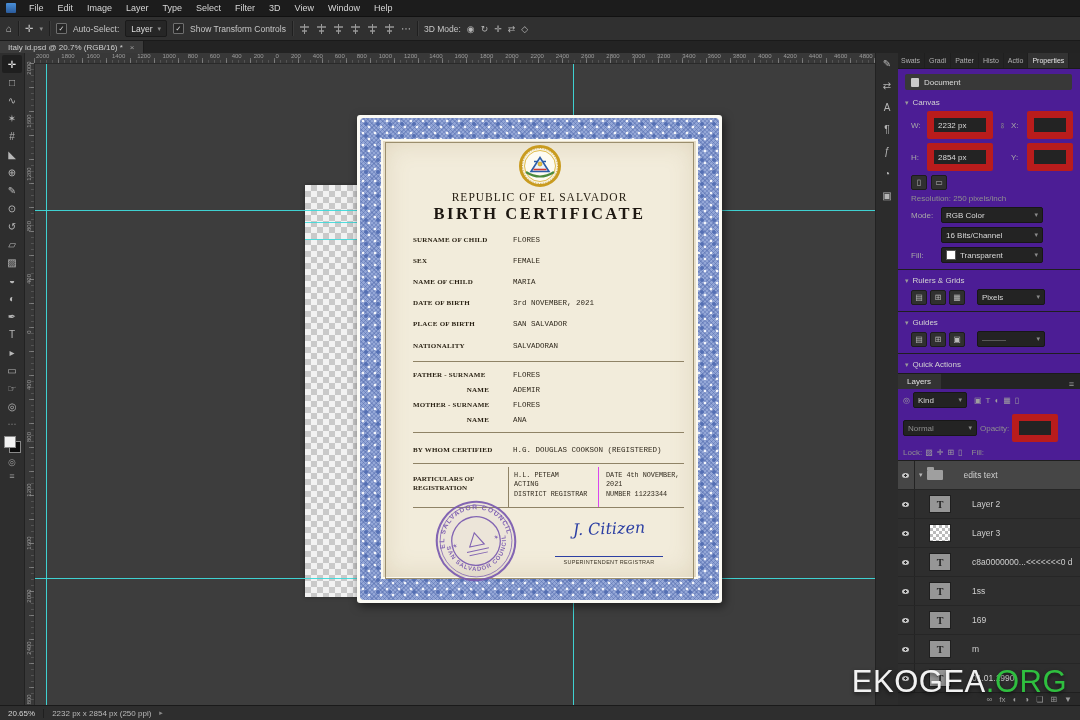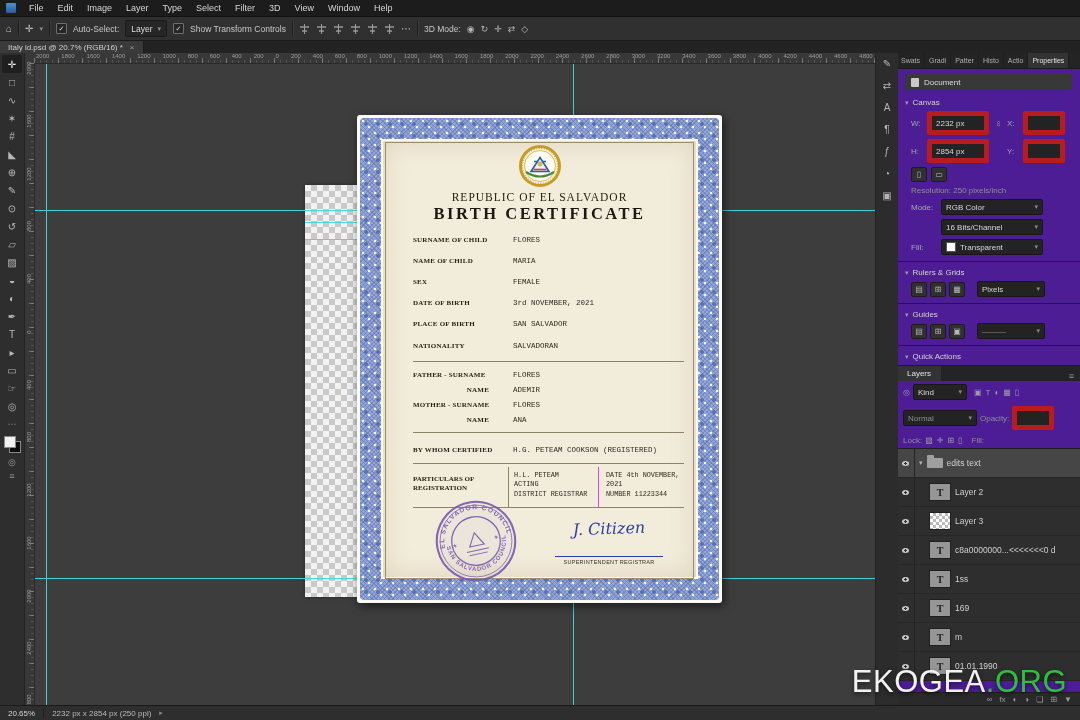--- a/index.html
+++ b/index.html
@@ -123,21 +123,21 @@
   .dock-tab{padding:0 4px;line-height:15px;border-right:1px solid #1f1f1f;white-space:nowrap;overflow:hidden;flex:0 1 auto;min-width:0}
   .dock-tab.active{background:#333;color:#e4e4e4;flex:none}
   #props{flex:none;padding:3px 0 2px;font-size:8px;color:#c3c3c3}
   .doc-row{margin:2px 8px 4px;height:16px;background:#383838;border-radius:2px;display:flex;align-items:center;
            gap:5px;padding:0 6px;color:#ddd}
   .doc-row-icon{width:8px;height:9px;background:#c9c9c9;border-radius:1px;flex:none}
   .sec-h{display:flex;align-items:center;gap:4px;padding:4px 8px 2px;color:#d2d2d2}
   .chev-dim{font-size:7px;color:#9a9a9a}
   .prow{display:flex;align-items:center;gap:4px;padding:2px 8px 2px 14px}
   .plabel{color:#a8a8a8;width:12px;flex:none}
-  .pinput{background:#232323;border:5px solid #b91c1c;border-radius:2px;height:14px;display:flex;align-items:center;
+  .pinput{background:#232323;border:7px solid #b91c1c;border-radius:2px;height:14px;display:flex;align-items:center;
           padding:0 4px;color:#d8d8d8;min-width:44px}
   .pinput.small{min-width:24px}
   .pdd{background:#232323;border:1px solid #171717;border-radius:2px;height:14px;display:inline-flex;align-items:center;
        justify-content:space-between;padding:0 4px;color:#d8d8d8;gap:4px}
   .pdim{color:#8f8f8f}
   .mini-icon{width:14px;height:13px;border:1px solid #1c1c1c;background:#303030;border-radius:2px;display:flex;
              align-items:center;justify-content:center;font-size:8px;color:#b9b9b9;flex:none}
   .pdivider{height:1px;background:#1f1f1f;margin:4px 0 2px}
   .link-icon{color:#8a8a8a;font-size:8px;transform:rotate(90deg);width:10px;text-align:center;flex:none}
   .fill-swatch{width:8px;height:8px;background:#fff;border:1px solid #555;flex:none}
@@ -158,21 +158,21 @@
   .eyedot{width:7px;height:5px;border-radius:50%;background:radial-gradient(circle,#2e2e2e 1px,#c9c9c9 1.2px)}
   .gchev{display:none;font-size:7px;color:#b5b5b5;margin:0 2px 0 4px}
   .layer-row.folder .gchev{display:inline}
   .thumb{width:20px;height:16px;background:#969696;border:1px solid #1f1f1f;margin-left:14px;display:flex;
          align-items:center;justify-content:center;flex:none;position:relative}
   .tT{font-weight:700;font-size:10px;color:#1e1e1e;font-family:"Liberation Serif",serif}
   .layer-row.folder .thumb{width:16px;height:10px;background:#9f9f9f;border:none;border-radius:1px;margin-left:2px}
   .layer-row.folder .thumb::before{content:"";position:absolute;left:0;top:-3px;width:7px;height:3px;background:#9f9f9f;
                                    border-radius:1px 1px 0 0}
   .layer-row.checker .thumb{background:conic-gradient(#bbb 25%,#fff 0 50%,#bbb 0 75%,#fff 0) 0 0/6px 6px}
-  .lname{margin-left:4px;white-space:nowrap;overflow:hidden;text-overflow:ellipsis}
+  .lname{margin-left:21px;white-space:nowrap;overflow:hidden;text-overflow:ellipsis}
   .lp-bottom{height:13px;display:flex;align-items:center;justify-content:flex-end;gap:7px;padding:0 8px;
              background:#2a2a2a;border-top:1px solid #1f1f1f;flex:none}
   .lpb-ic{font-size:8px;color:#9a9a9a}
 
   
   #statusbar{position:absolute;left:0;right:0;bottom:0;height:14px;background:#2e2e2e;border-top:1px solid #1a1a1a;
              display:flex;align-items:center;gap:8px;padding:0 8px;font-size:8px;color:#b9b9b9;z-index:40}
   .sb-zoom{color:#d4d4d4}
   .sb-sep{width:1px;height:9px;background:#1f1f1f}
 
@@ -368,30 +368,30 @@
       <div class="cert-t2">BIRTH CERTIFICATE</div>
 
       <div class="fgroup" id="fg1">
 
           <div class="frow">
             <span class="flabel">SURNAME OF CHILD</span>
             <span class="fvalue">FLORES</span>
           </div>
 
           <div class="frow">
+            <span class="flabel">SEX</span>
+            <span class="fvalue">FEMALE</span>
+          </div>
+
+          <div class="frow">
             <span class="flabel">NAME OF CHILD</span>
             <span class="fvalue">MARIA</span>
           </div>
 
           <div class="frow">
-            <span class="flabel">SEX</span>
-            <span class="fvalue">FEMALE</span>
-          </div>
-
-          <div class="frow">
             <span class="flabel">DATE OF BIRTH</span>
             <span class="fvalue">3rd NOVEMBER, 2021</span>
           </div>
 
           <div class="frow">
             <span class="flabel">PLACE OF BIRTH</span>
             <span class="fvalue">SAN SALVADOR</span>
           </div>
 
           <div class="frow">
@@ -420,21 +420,21 @@
 
           <div class="frow">
             <span class="flabel sub">NAME</span>
             <span class="fvalue">ANA</span>
           </div>
         </div>
       <div class="sepline" style="top:317px"></div>
 
       <div class="frow" id="certified">
         <span class="flabel">BY WHOM CERTIFIED</span>
-        <span class="fvalue">H.G. PETEAM COOKSON (REGISTERED)</span>
+        <span class="fvalue">H.G. DOUGLAS COOKSON (REGISTERED)</span>
       </div>
       <div class="sepline" style="top:348px"></div>
 
       <div id="particulars">
         <div class="p-label">
           <div>PARTICULARS OF</div>
           <div>REGISTRATION</div>
         </div>
         <div class="p-col p-left">
 

